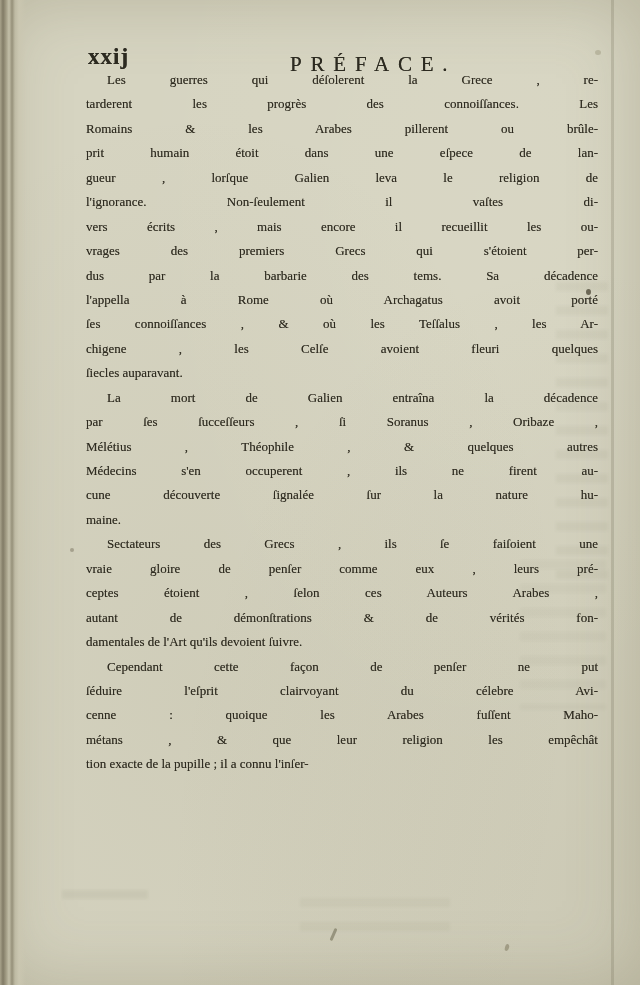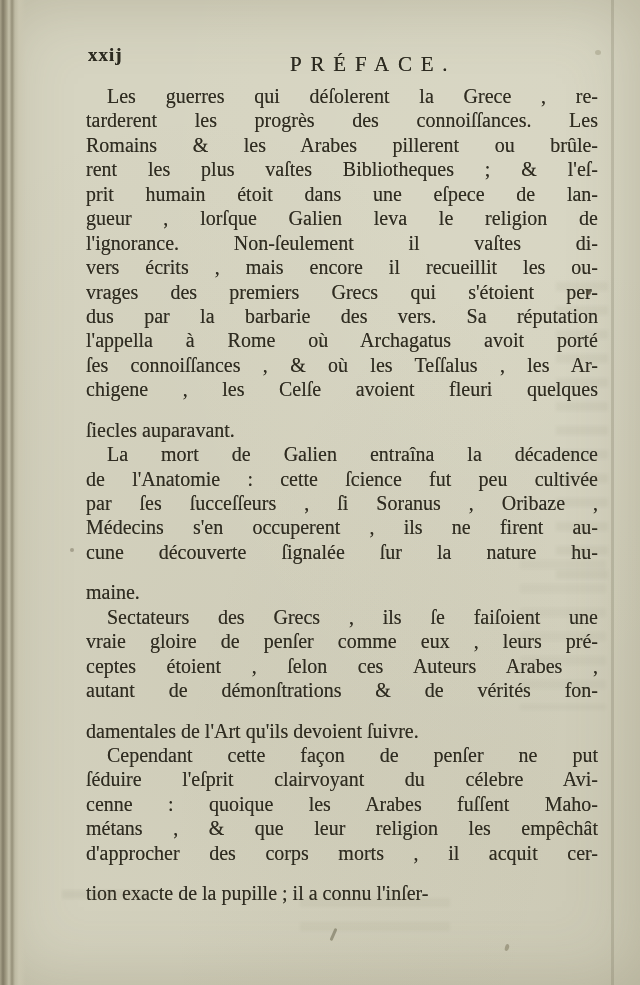--- a/index.html
+++ b/index.html
@@ -30,40 +30,40 @@
     position:absolute;left:611px;top:0;bottom:0;width:3px;
     background:rgba(105,99,78,0.22);
     filter:blur(0.6px);
   }
   .header{
     position:absolute;left:86px;top:40px;width:512px;height:30px;
     color:#2c2a20;
   }
   .page-number{
     position:absolute;left:2px;top:4px;
-    font-size:19px;font-weight:700;letter-spacing:1px;
+    font-size:23px;font-weight:700;letter-spacing:1px;
     text-shadow:0 0 0.6px rgba(40,38,28,0.7);
   }
   .title{
     position:absolute;left:204px;top:12px;
     font-size:21px;letter-spacing:0.42em;white-space:nowrap;
     text-shadow:0 0 0.5px rgba(40,38,28,0.8);
   }
   .text-block{
-    position:absolute;left:86px;top:84px;width:512px;
-    font-size:20px;color:#2f2c21;
+    position:absolute;left:86px;top:68px;width:512px;
+    font-size:13px;color:#2f2c21;
     text-shadow:0 0 0.4px rgba(47,44,33,0.55);
   }
   .paragraph{margin:0;}
   .line{
     height:24.45px;line-height:24.45px;white-space:nowrap;
     text-align:justify;text-align-last:justify;overflow:visible;
   }
   .line.first{padding-left:21px;}
-  .line.last{text-align-last:left;margin-top:16px;}
+  .line.last{text-align-last:left;}
   
   .ghost{
     position:absolute;pointer-events:none;filter:blur(1.4px);
     background:repeating-linear-gradient(180deg,
       rgba(86,90,62,0.10) 0px, rgba(86,90,62,0.10) 9px,
       rgba(86,90,62,0.0) 9px, rgba(86,90,62,0.0) 24px);
     opacity:.55;
   }
   .ghost.g1{left:556px;top:282px;width:52px;height:300px;}
   .ghost.g2{left:520px;top:560px;width:86px;height:150px;opacity:.4;}
@@ -87,53 +87,51 @@
   <div class="header">
     <span class="page-number">xxij</span>
     <span class="title">PRÉFACE.</span>
   </div>
 
   <div class="text-block">
       <div class="paragraph">
         <div class="line first">Les guerres qui déſolerent la Grece , re-</div>
         <div class="line">tarderent les progrès des connoiſſances. Les</div>
         <div class="line">Romains &amp; les Arabes pillerent ou brûle-</div>
-        <div class="line">rent les plus vaſtes Bibliotheques ; &amp; l'eſ-</div>
         <div class="line">prit humain étoit dans une eſpece de lan-</div>
         <div class="line">gueur , lorſque Galien leva le religion de</div>
         <div class="line">l'ignorance. Non-ſeulement il vaſtes di-</div>
         <div class="line">vers écrits , mais encore il recueillit les ou-</div>
         <div class="line">vrages des premiers Grecs qui s'étoient per-</div>
-        <div class="line">dus par la barbarie des vers. Sa réputation</div>
+        <div class="line">dus par la barbarie des tems. Sa décadence</div>
         <div class="line">l'appella à Rome où Archagatus avoit porté</div>
         <div class="line">ſes connoiſſances , &amp; où les Teſſalus , les Ar-</div>
         <div class="line">chigene , les Celſe avoient fleuri quelques</div>
         <div class="line last">ſiecles auparavant.</div>
       </div>
       <div class="paragraph">
         <div class="line first">La mort de Galien entraîna la décadence</div>
-        <div class="line">de l'Anatomie : cette ſcience fut peu cultivée</div>
         <div class="line">par ſes ſucceſſeurs , ſi Soranus , Oribaze ,</div>
+        <div class="line">Mélétius , Théophile , &amp; quelques autres</div>
         <div class="line">Médecins s'en occuperent , ils ne firent au-</div>
         <div class="line">cune découverte ſignalée ſur la nature hu-</div>
         <div class="line last">maine.</div>
       </div>
       <div class="paragraph">
         <div class="line first">Sectateurs des Grecs , ils ſe faiſoient une</div>
         <div class="line">vraie gloire de penſer comme eux , leurs pré-</div>
         <div class="line">ceptes étoient , ſelon ces Auteurs Arabes ,</div>
         <div class="line">autant de démonſtrations &amp; de vérités fon-</div>
         <div class="line last">damentales de l'Art qu'ils devoient ſuivre.</div>
       </div>
       <div class="paragraph">
         <div class="line first">Cependant cette façon de penſer ne put</div>
         <div class="line">ſéduire l'eſprit clairvoyant du célebre Avi-</div>
         <div class="line">cenne : quoique les Arabes fuſſent Maho-</div>
         <div class="line">métans , &amp; que leur religion les empêchât</div>
-        <div class="line">d'approcher des corps morts , il acquit cer-</div>
         <div class="line last">tion exacte de la pupille ; il a connu l'inſer-</div>
       </div>
     </div>
 
   <div class="ghost g1"></div>
   <div class="ghost g2"></div>
   <div class="ghost g3"></div>
   <div class="ghost g4"></div>
 
   <div class="speck s1"></div>

